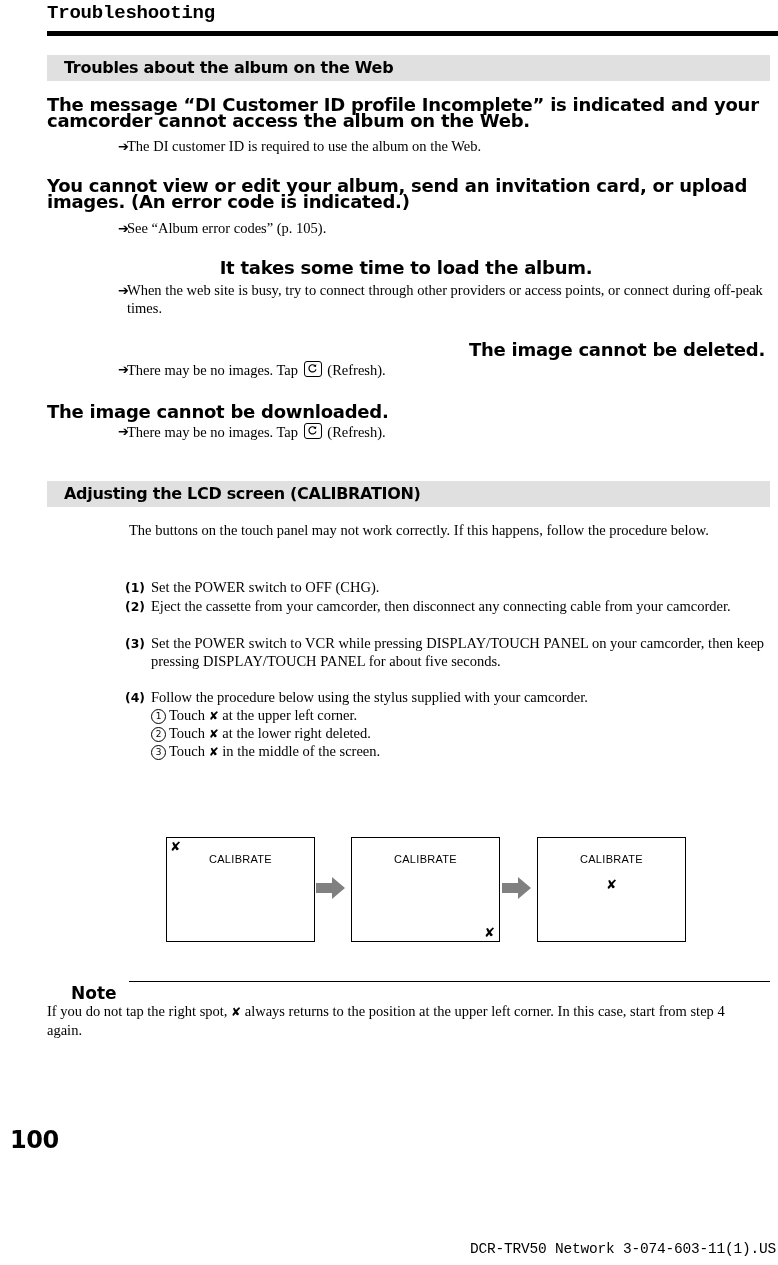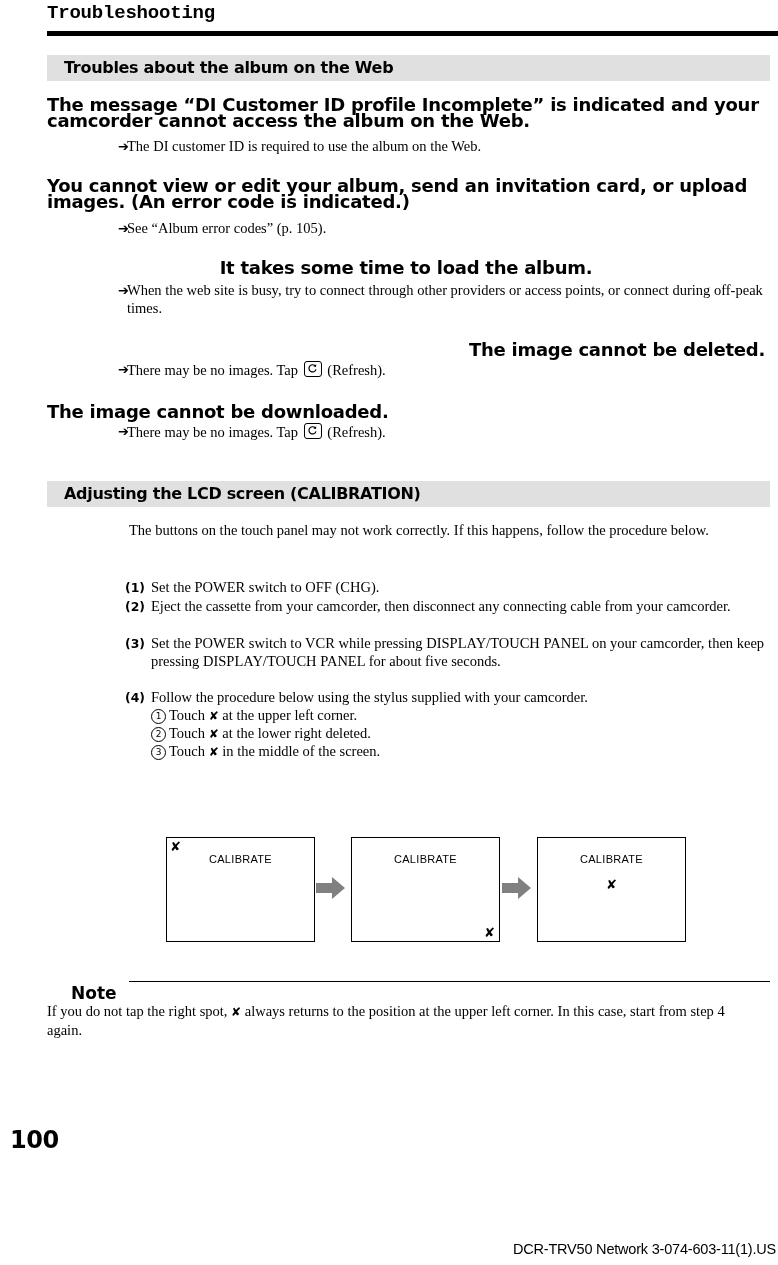--- a/index.html
+++ b/index.html
@@ -246,21 +246,21 @@
     top: 1126px;
     font-family: "DejaVu Sans", sans-serif;
     font-weight: bold;
     font-size: 24px;
     letter-spacing: -0.5px;
   }
   .footer {
     position: absolute;
     right: 2px;
     top: 1241px;
-    font-family: Liberation Sans, sans-serif;
+    font-family: Liberation Mono, monospace;
     font-size: 14.5px;
     letter-spacing: -0.2px;
     white-space: nowrap;
   }
 </style>
 </head>
 <body>
 
 <div class="page-title">Troubleshooting</div>
 <div class="title-rule"></div>

